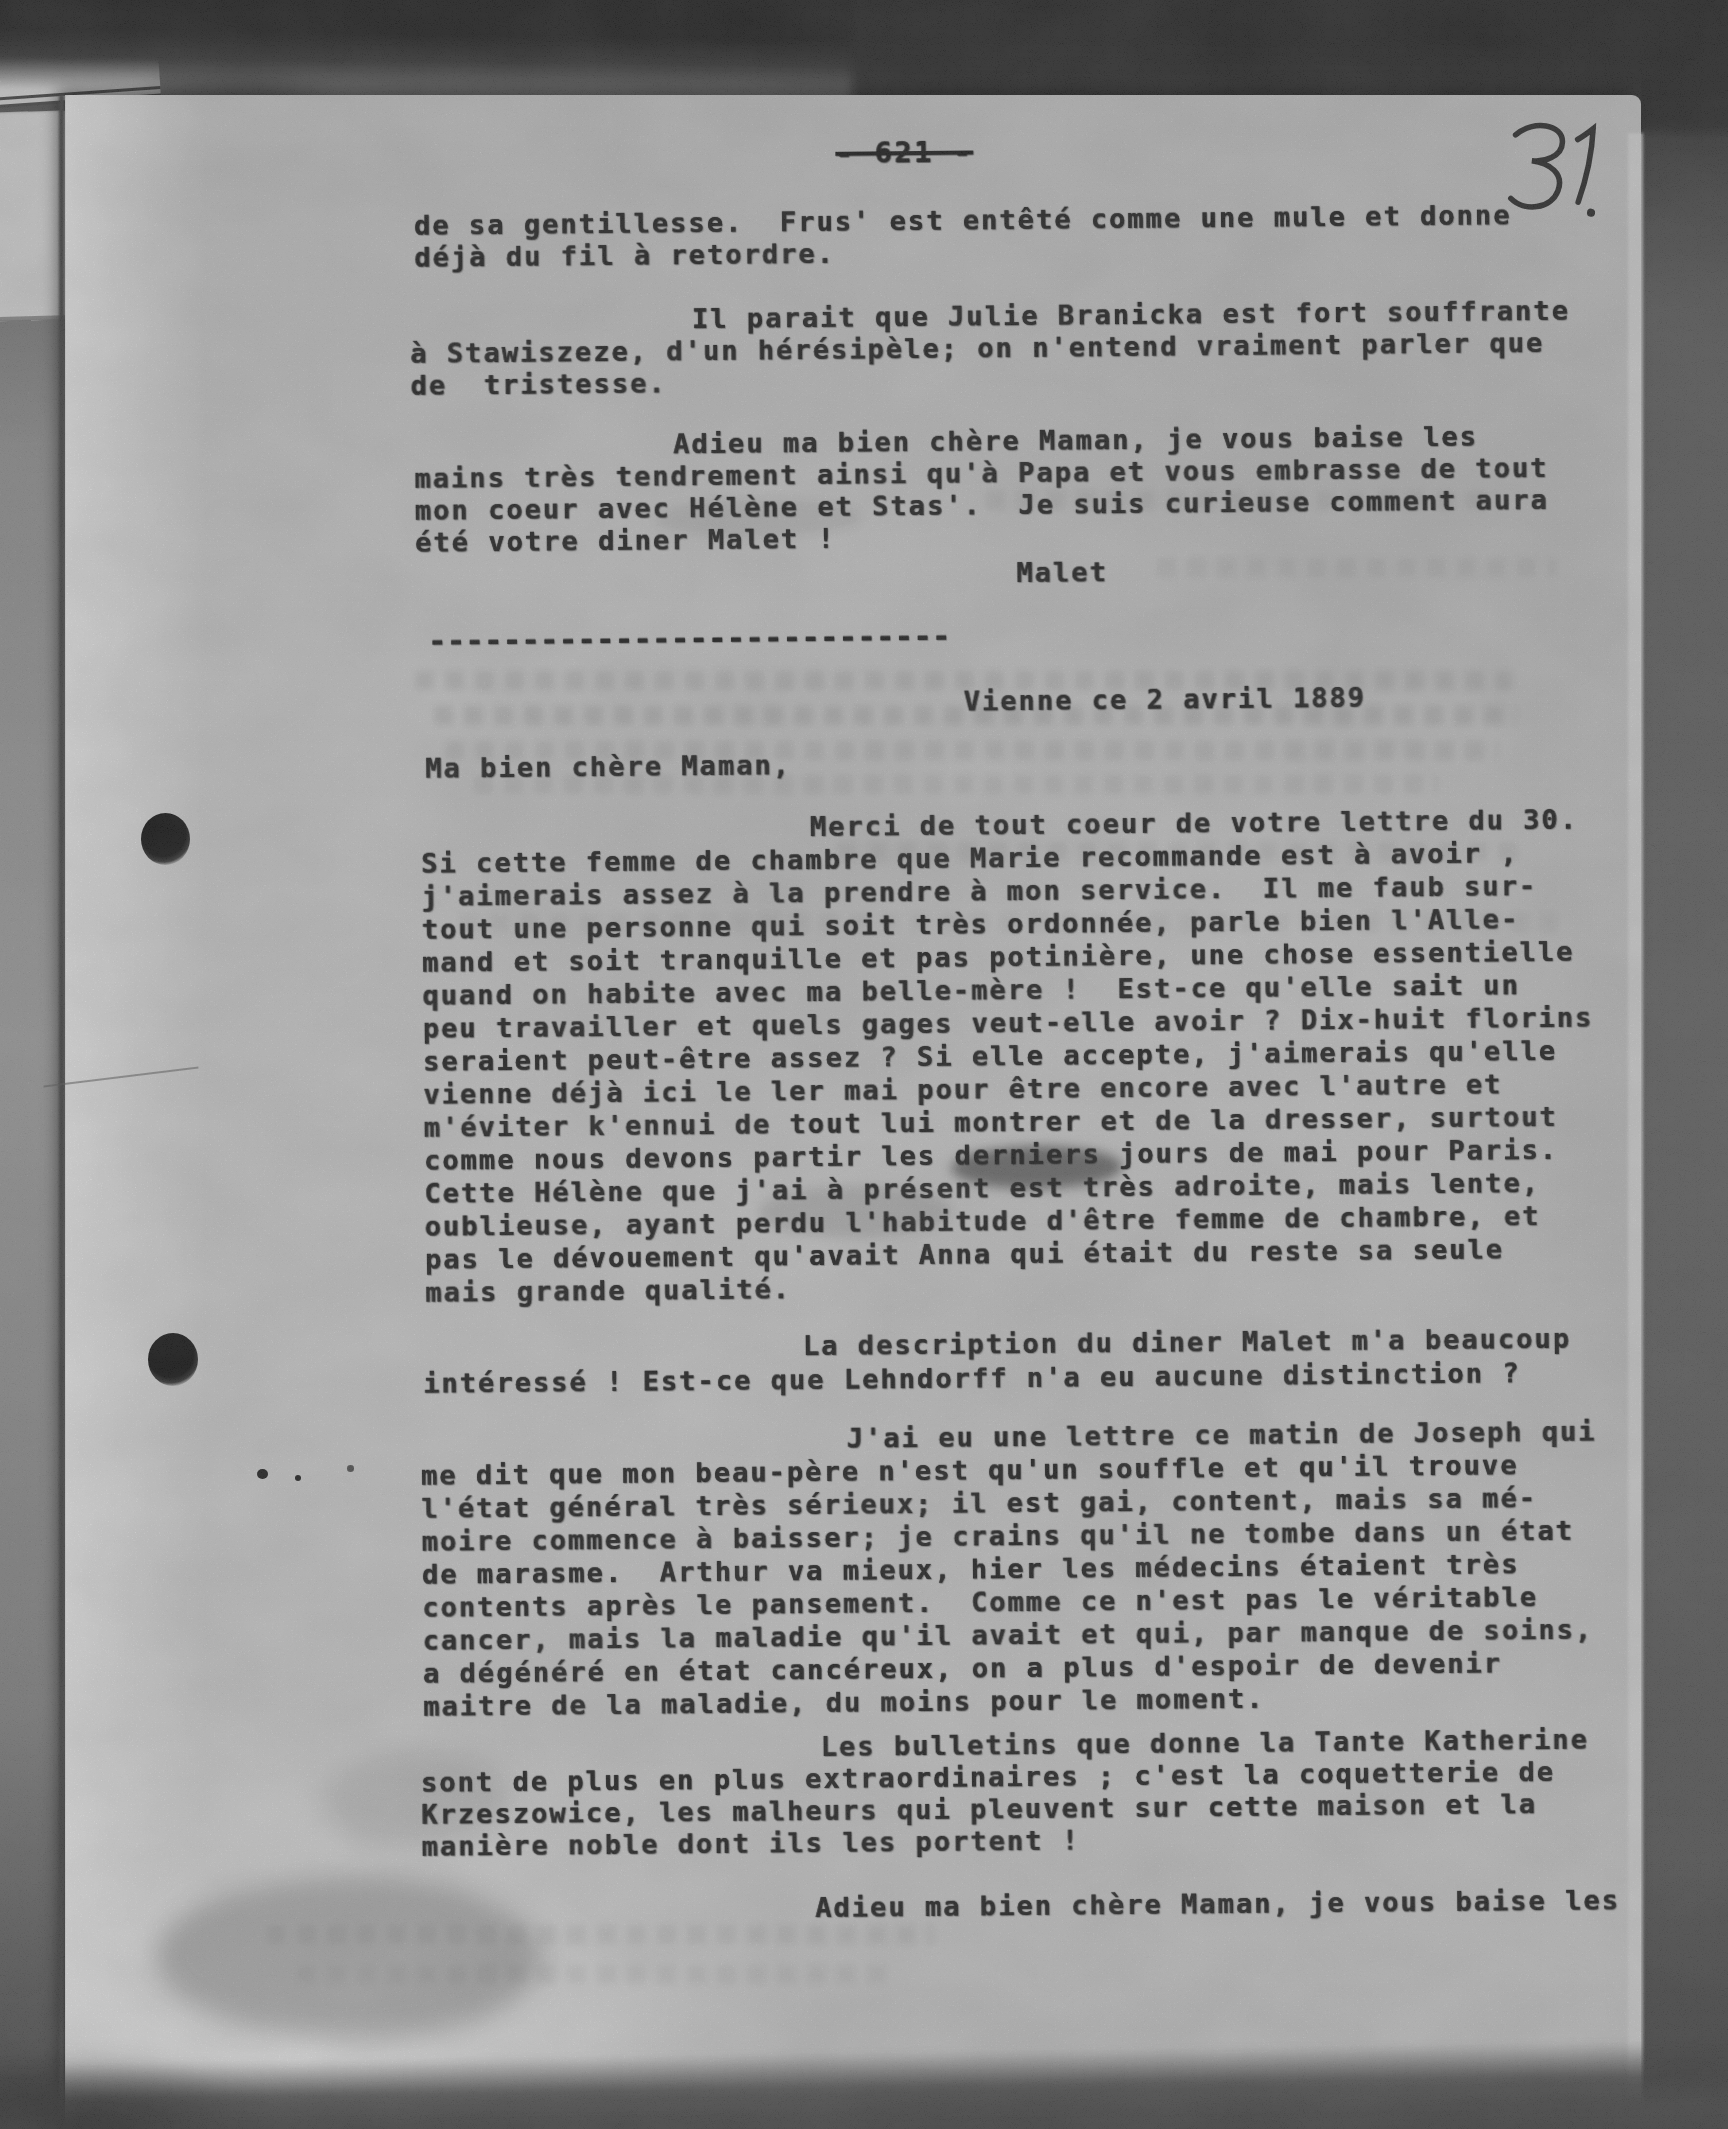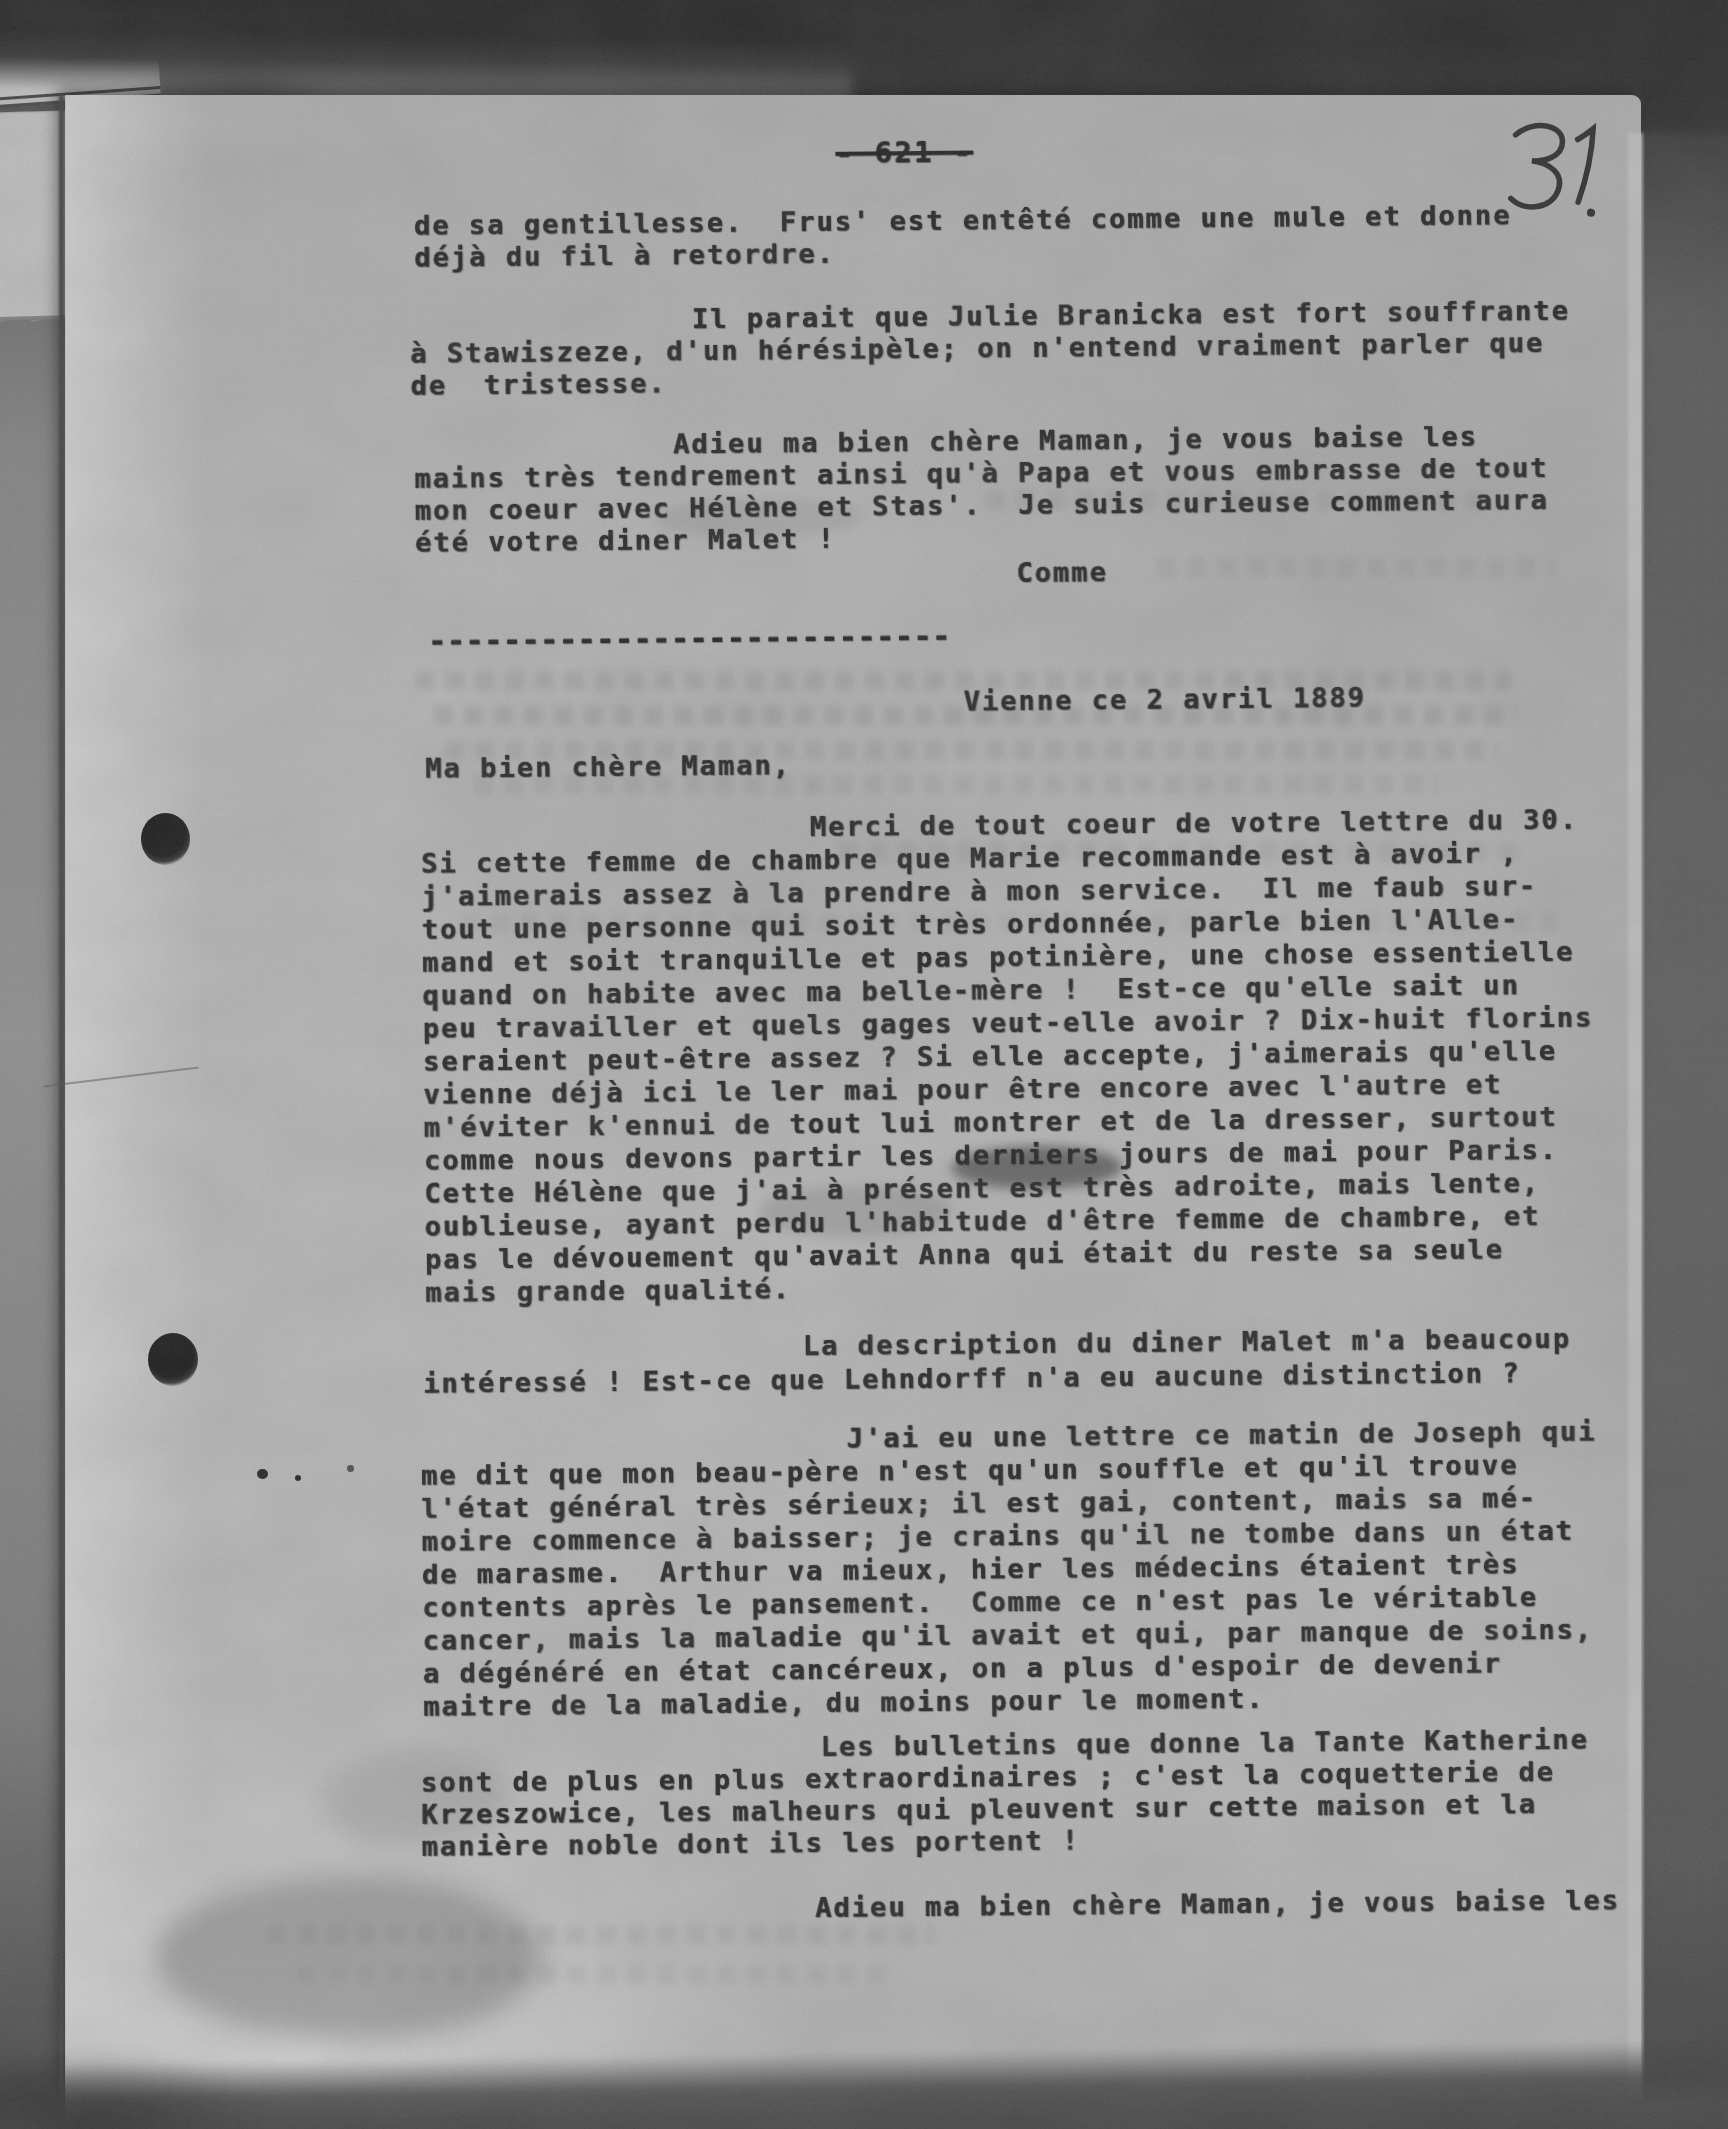--- a/index.html
+++ b/index.html
@@ -133,21 +133,21 @@
       <div class="tl">à Stawiszeze, d'un hérésipèle; on n'entend vraiment parler que</div>
       <div class="tl">de  tristesse.</div>
     </div>
     <div class="typed lh43" style="left:412px;top:427px;">
       <div class="tl" style="text-indent:259px;">Adieu ma bien chère Maman, je vous baise les</div>
       <div class="tl">mains très tendrement ainsi qu'à Papa et vous embrasse de tout</div>
       <div class="tl">mon coeur avec Hélène et Stas'.  Je suis curieuse comment aura</div>
       <div class="tl">été votre diner Malet !</div>
     </div>
     <div class="typed" style="left:1013px;top:558px;">
-      <div class="tl">Comme</div>
+      <div class="tl">Malet</div>
     </div>
     <div class="typed sep" style="left:424px;top:621px;">
       <div class="tl">----------------------------</div>
     </div>
 
     <div class="typed" style="left:959px;top:686px;">
       <div class="tl">Vienne ce 2 avril 1889</div>
     </div>
     <div class="typed" style="left:420px;top:748px;">
       <div class="tl">Ma bien chère Maman,</div>

